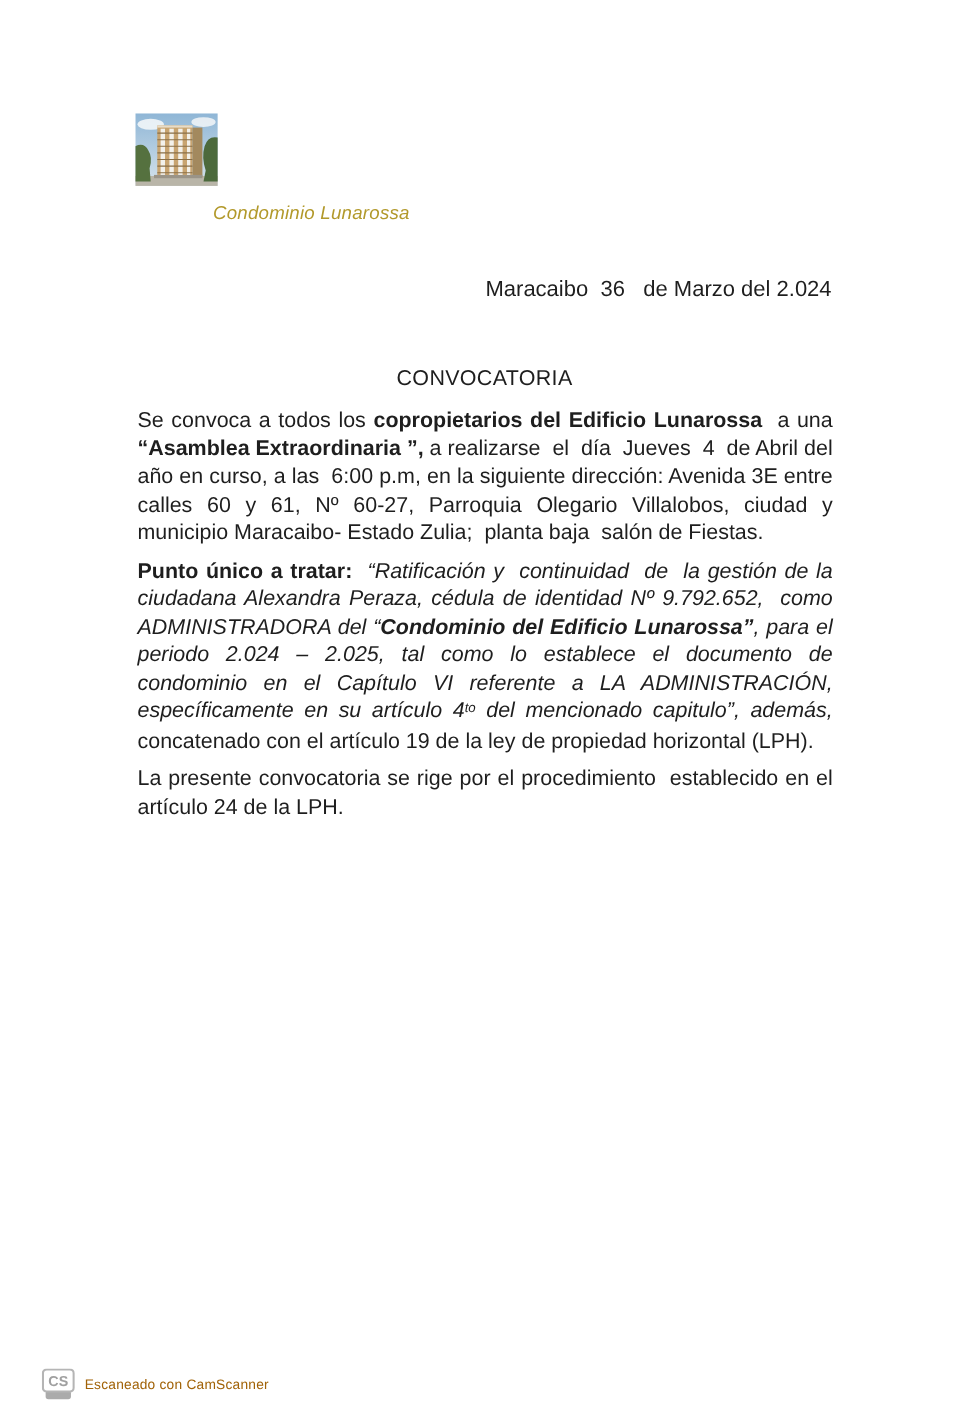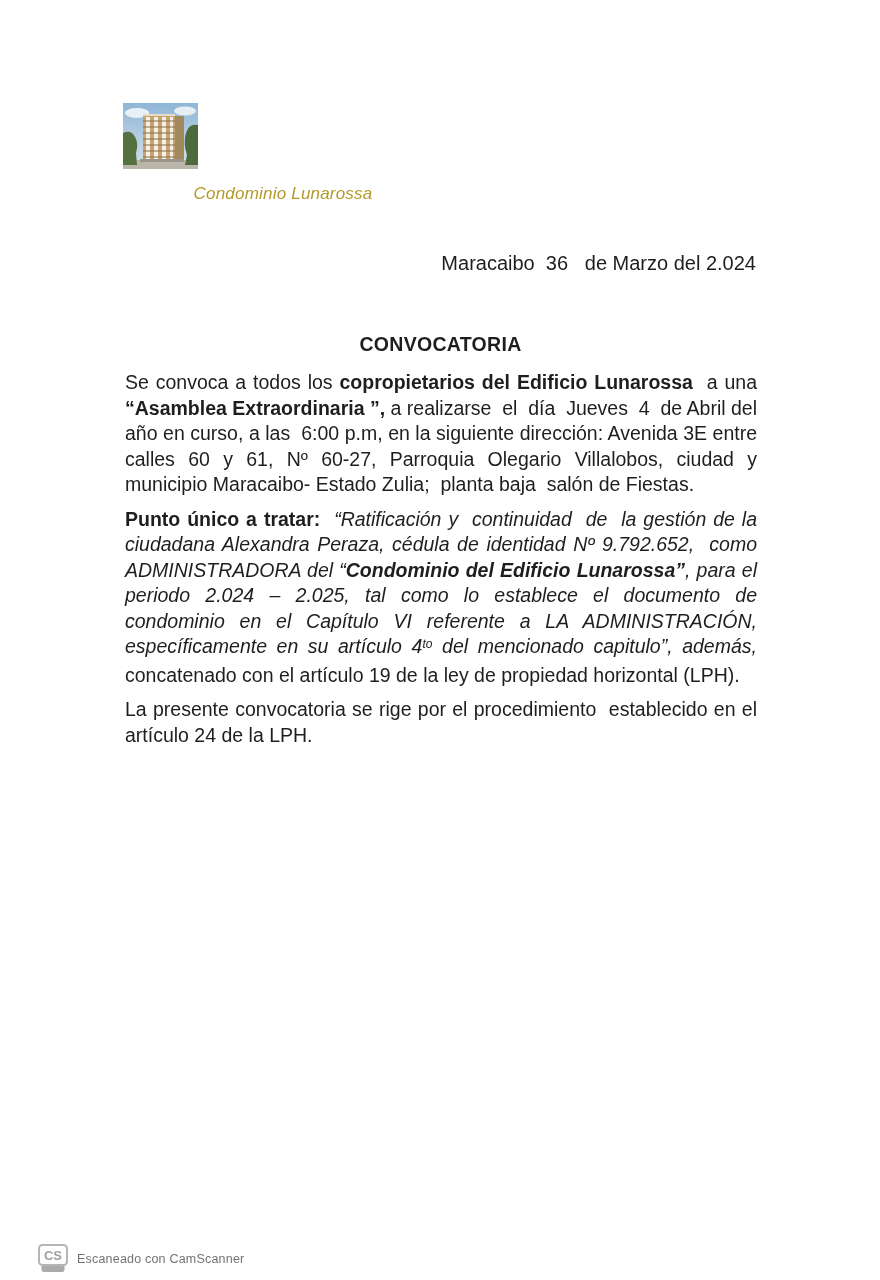--- a/index.html
+++ b/index.html
@@ -36,21 +36,21 @@
     text-align: right;
     font-size: 20px;
     white-space: pre-wrap;
   }
   .doc-title {
     position: absolute;
     left: 125px;
     top: 333px;
     width: 631px;
     text-align: center;
-    font-weight: bold;
+    font-weight: normal;
     font-size: 19.5px;
     letter-spacing: 0.3px;
   }
   .bodytext {
     position: absolute;
     left: 125px;
     top: 370px;
     width: 632px;
     font-size: 19.5px;
     line-height: 25.5px;
@@ -68,21 +68,21 @@
   .watermark {
     position: absolute;
     left: 8px;
     bottom: 7px;
     display: flex;
     align-items: center;
     gap: 9px;
     padding-left: 30px;
   }
   .wm-label {
-    color: #737373;
+    color: #a16207;
     font-size: 12.5px;
     letter-spacing: 0.2px;
   }
 </style>
 </head>
 <body>
 
 <div class="page">
 
   <div class="letterhead">

